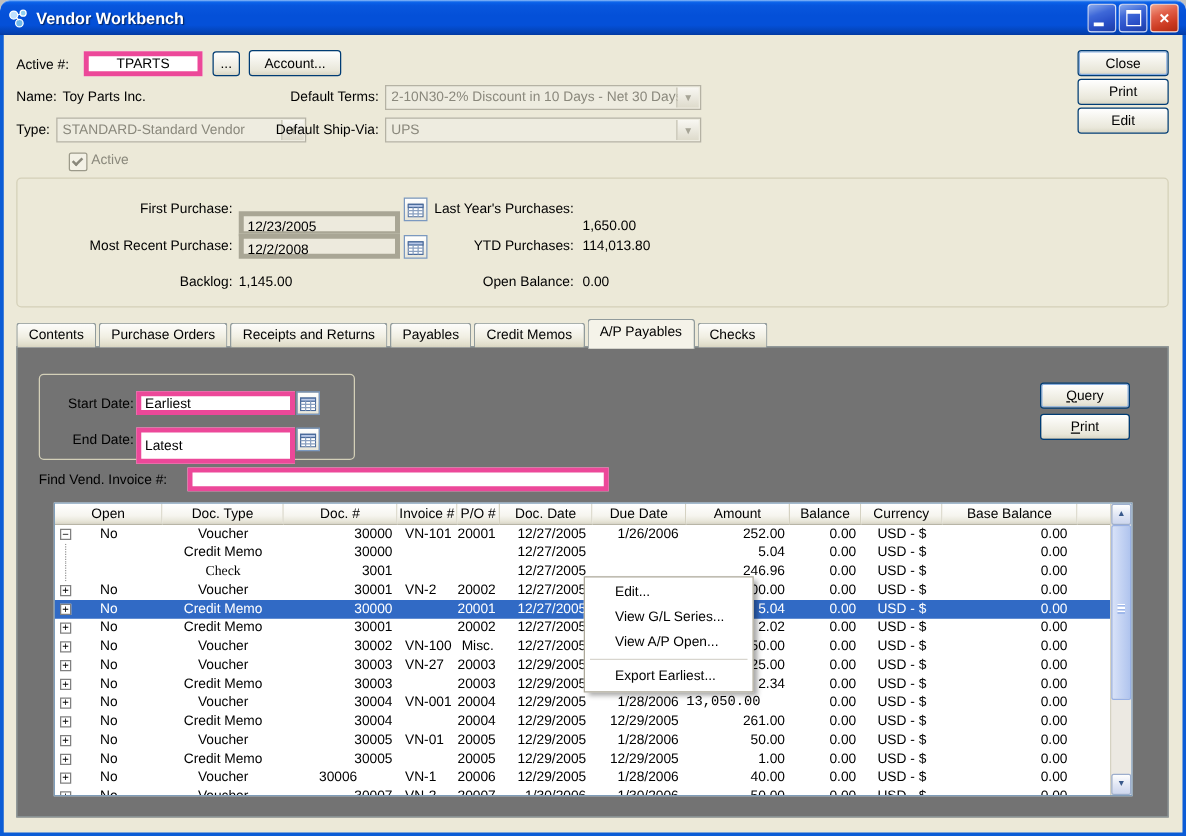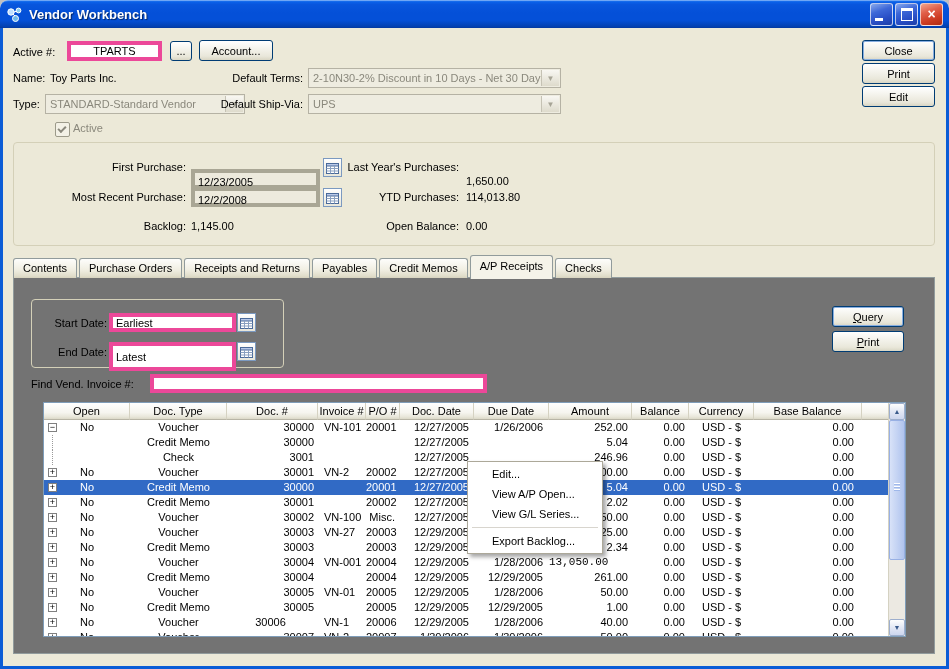--- a/index.html
+++ b/index.html
@@ -178,21 +178,21 @@
     <div class="lblr" style="left:270px;top:77px;width:175px;">Open Balance:</div>
     <div class="val" style="left:452px;top:77px;">0.00</div>
   </div>
 
   <div id="tab-strip">
       <div class="tab">Contents</div>
       <div class="tab">Purchase Orders</div>
       <div class="tab">Receipts and Returns</div>
       <div class="tab">Payables</div>
       <div class="tab">Credit Memos</div>
-      <div class="tab active">A/P Receipts</div>
+      <div class="tab active">A/P Payables</div>
       <div class="tab">Checks</div>
     </div>
 
   <div id="tab-panel">
 
     <div class="groupbox" style="left:17px;top:21px;width:253px;height:69px;"></div>
     <div class="lblr" style="left:25px;top:39px;width:68px;">Start Date:</div>
     <input class="txt" style="left: 95px; top: 35px; width: 127px; height: 19px;" value="Earliest">
     <div class="cal-btn" style="left:223px;top:35px;">
       <svg width="13" height="12" viewBox="0 0 13 12">
@@ -258,21 +258,21 @@
             <div class="cell" style="width: 34px; text-align: right; padding-right: 5px;"></div>
             <div class="cell" style="width: 74px; text-align: right; padding-right: 5px;">12/27/2005</div>
             <div class="cell" style="width: 75px; text-align: right; padding-right: 6px;"></div>
             <div class="cell" style="width: 83px; text-align: right; padding-right: 4px;">5.04</div>
             <div class="cell" style="width: 57px; text-align: right; padding-right: 4px;">0.00</div>
             <div class="cell" style="width: 65px; text-align: center;">USD - $</div>
             <div class="cell" style="width: 108px; text-align: right; padding-right: 8px;">0.00</div>
           </div>
           <div class="grow">
             <div class="cell" style="width: 86px; text-align: center;"><span class="treeline"></span><span></span></div>
-            <div class="cell" style="width: 97px; text-align: center;">Check</div>
+            <div class="cell" style="width: 97px; text-align: center; font-family: Liberation Serif, serif;">Check</div>
             <div class="cell" style="width: 91px; text-align: right; padding-right: 4px;">3001</div>
             <div class="cell" style="width: 48px; text-align: left; padding-left: 6px;"></div>
             <div class="cell" style="width: 34px; text-align: right; padding-right: 5px;"></div>
             <div class="cell" style="width: 74px; text-align: right; padding-right: 5px;">12/27/2005</div>
             <div class="cell" style="width: 75px; text-align: right; padding-right: 6px;"></div>
             <div class="cell" style="width: 83px; text-align: right; padding-right: 4px;">246.96</div>
             <div class="cell" style="width: 57px; text-align: right; padding-right: 4px;">0.00</div>
             <div class="cell" style="width: 65px; text-align: center;">USD - $</div>
             <div class="cell" style="width: 108px; text-align: right; padding-right: 8px;">0.00</div>
           </div>
@@ -440,19 +440,19 @@
         <div class="sb-thumb"></div>
         <div class="sb-btn sb-down">
             <span>▼</span>
           </div>
       </div>
     </div>
   </div>
 
   <div id="context-menu">
       <div class="menu-item">Edit...</div>
+      <div class="menu-item">View G/L Series...</div>
       <div class="menu-item">View A/P Open...</div>
-      <div class="menu-item">View G/L Series...</div>
       <div class="menu-sep"></div>
-      <div class="menu-item">Export Backlog...</div>
+      <div class="menu-item">Export Earliest...</div>
     </div>
 
 </div>
 
 </body></html>

